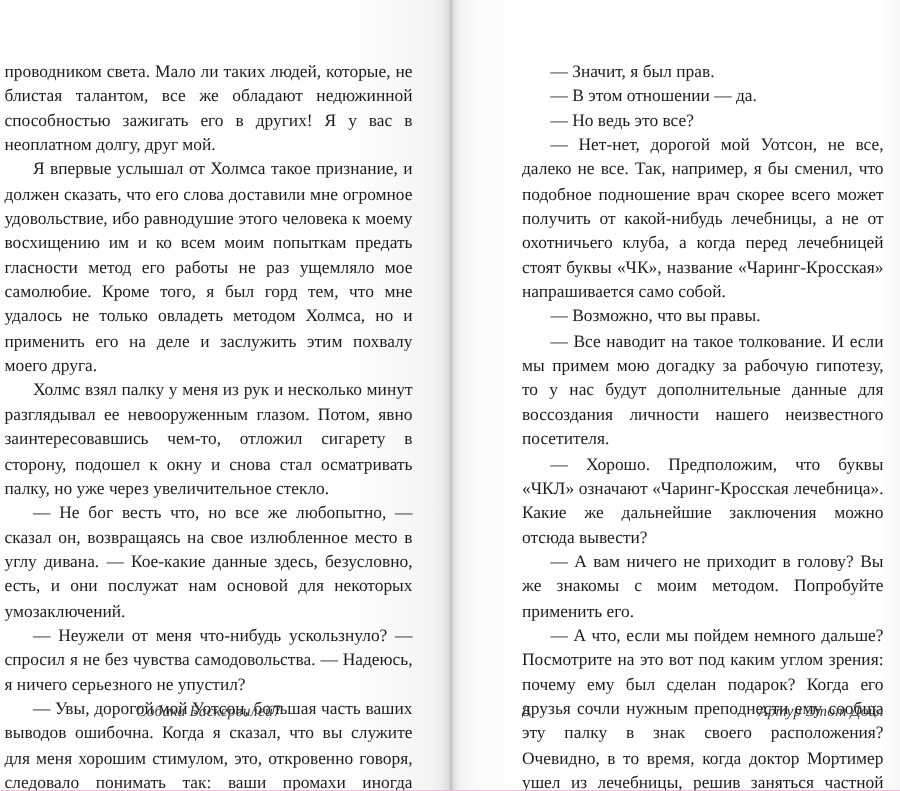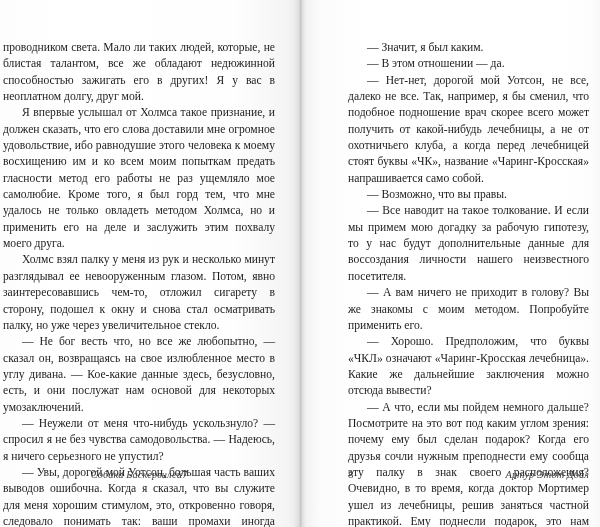--- a/index.html
+++ b/index.html
@@ -143,27 +143,28 @@
   <div class="textblock" id="left-text">
     <p class="noindent">проводником света. Мало ли таких людей, которые, не блистая талантом, все же обладают недюжинной способностью зажигать его в других! Я у вас в неоплатном долгу, друг мой.</p>
     <p>Я впервые услышал от Холмса такое признание, и должен сказать, что его слова доставили мне огромное удовольствие, ибо равнодушие этого человека к моему восхищению им и ко всем моим попыткам предать гласности метод его работы не раз ущемляло мое самолюбие. Кроме того, я был горд тем, что мне удалось не только овладеть методом Холмса, но и применить его на деле и заслужить этим похвалу моего друга.</p>
     <p>Холмс взял палку у меня из рук и несколько минут разглядывал ее невооруженным глазом. Потом, явно заинтересовавшись чем-то, отложил сигарету в сторону, подошел к окну и снова стал осматривать палку, но уже через увеличительное стекло.</p>
     <p>— Не бог весть что, но все же любопытно, — сказал он, возвращаясь на свое излюбленное место в углу дивана. — Кое-какие данные здесь, безусловно, есть, и они послужат нам основой для некоторых умозаключений.</p>
     <p>— Неужели от меня что-нибудь ускользнуло? — спросил я не без чувства самодовольства. — Надеюсь, я ничего серьезного не упустил?</p>
     <p>— Увы, дорогой мой Уотсон, большая часть ваших выводов ошибочна. Когда я сказал, что вы служите для меня хорошим стимулом, это, откровенно говоря, следовало понимать так: ваши промахи иногда помогают мне выйти на правильный путь. Но сейчас вы не так уж заблуждаетесь. Этот человек, безусловно, практикует не в городе, и ему приходится совершать большие концы пешком.</p>
   </div>
 
   <div class="textblock" id="right-text">
-    <p>— Значит, я был каким.</p>
+    <p>— Значит, я был прав.</p>
     <p>— В этом отношении — да.</p>
+    <p>— Но ведь это все?</p>
     <p>— Нет-нет, дорогой мой Уотсон, не все, далеко не все. Так, например, я бы сменил, что подобное подношение врач скорее всего может получить от какой-нибудь лечебницы, а не от охотничьего клуба, а когда перед лечебницей стоят буквы «ЧК», название «Чаринг-Кросская» напрашивается само собой.</p>
     <p>— Возможно, что вы правы.</p>
     <p>— Все наводит на такое толкование. И если мы примем мою догадку за рабочую гипотезу, то у нас будут дополнительные данные для воссоздания личности нашего неизвестного посетителя.</p>
+    <p>— Хорошо. Предположим, что буквы «ЧКЛ» означают «Чаринг-Кросская лечебница». Какие же дальнейшие заключения можно отсюда вывести?</p>
     <p>— А вам ничего не приходит в голову? Вы же знакомы с моим методом. Попробуйте применить его.</p>
-    <p>— Хорошо. Предположим, что буквы «ЧКЛ» означают «Чаринг-Кросская лечебница». Какие же дальнейшие заключения можно отсюда вывести?</p>
     <p>— А что, если мы пойдем немного дальше? Посмотрите на это вот под каким углом зрения: почему ему был сделан подарок? Когда его друзья сочли нужным преподнести ему сообща эту палку в знак своего расположения? Очевидно, в то время, когда доктор Мортимер ушел из лечебницы, решив заняться частной практикой. Ему поднесли подарок, это нам известно. Предполагается, что работу в лечебнице он сменил на сельскую практику. Будут ли наши выводы слишком смелыми, если мы скажем, что подарок был сделан именно в связи с его уходом?</p>
   </div>
 
   <div class="footer" id="footer-left">
     <span class="book-title">Собака Баскервилей</span>
     <span class="folio">7</span>
   </div>
 
   <div class="footer" id="footer-right">
     <span class="folio">8</span>

